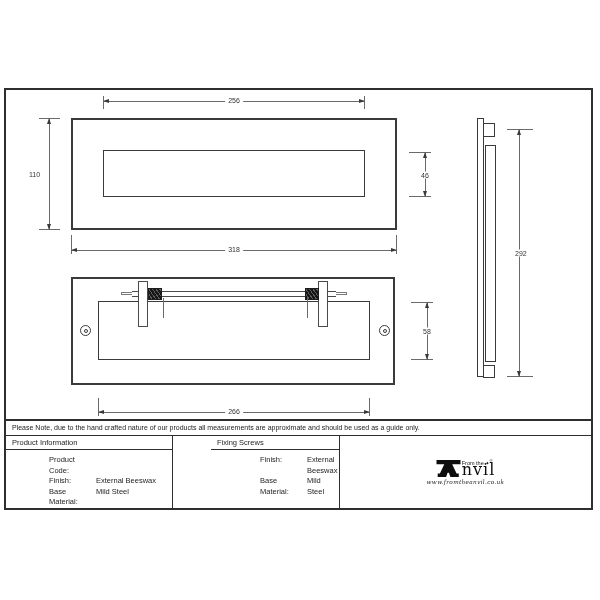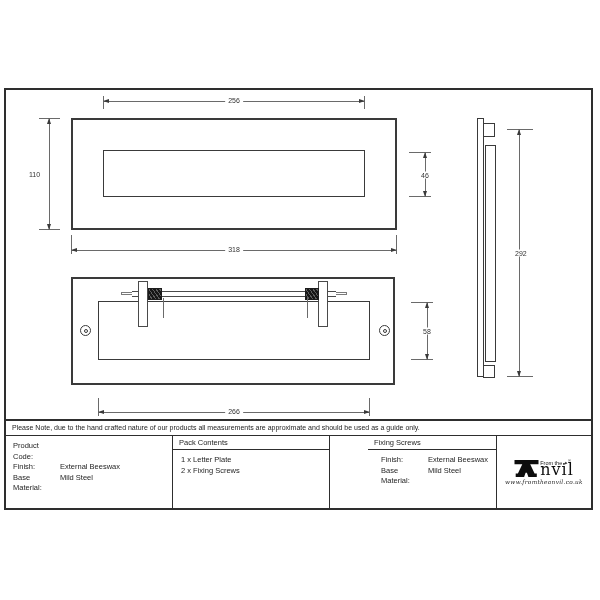--- a/index.html
+++ b/index.html
@@ -39,21 +39,21 @@
   .spring { position:absolute; border:1px solid #1c1c1c; background:repeating-linear-gradient(55deg,#171717 0 2px,#5c5c5c 2px 3px); }
   .dropline { position:absolute; width:1px; background:#6a6a6a; }
   .screwhole { position:absolute; width:11px; height:11px; border:1.2px solid #3a3a3a; border-radius:50%; display:flex; align-items:center; justify-content:center; background:#fff; }
   .screwhole .inner { width:4px; height:4px; border:1px solid #3a3a3a; border-radius:50%; }
 
   
   .tcol { height:100%; display:flex; flex-direction:column; }
   .tcol + .tcol { border-left:1.5px solid #2e2e2e; }
   .tcol.c1 { width:166px; } .tcol.c2 { width:157px; } .tcol.c3 { width:167px;padding-left:38px; } .tcol.c4 { flex:1; }
   .thead { height:14px; border-bottom:1.5px solid #2e2e2e; font-size:7.5px; line-height:13px; padding-left:6px; color:#1e1e1e; }
-  .tbody { flex:1; padding-top:5px; font-size:7.5px; color:#1e1e1e; }
+  .tbody { flex:1; padding-top:5px; font-size:7.5px; color:#1e1e1e;margin-left:36px; }
   .kv { display:flex; line-height:10.5px; }
   .kv .k { width:54px; padding-left:7px; }
   .kv .v { flex:1; }
   .c3 .kv .k { width:60px; padding-left:13px; }
   .item { line-height:10.5px; padding-left:8px; }
 
   
   .logo { display:flex; flex-direction:column; align-items:center; justify-content:center; height:100%; }
   .logo-main { position:relative; display:flex; align-items:flex-end; }
   .logo-fromthe { position:absolute; top:-1px; left:26px; font-size:5.5px; color:#111; white-space:nowrap; }
@@ -167,42 +167,36 @@
         </div>
       </div>
 
     </div>
 
     <div id="notebar">Please Note, due to the hand crafted nature of our products all measurements are approximate and should be used as a guide only.</div>
 
     <div id="spectable">
 
       <div class="tcol c1">
+        <div class="thead">Product Information</div>
         <div class="tbody">
           <div class="kv">
               <span class="k">Product Code:</span>
             </div>
           <div class="kv">
               <span class="k">Finish:</span>
               <span class="v">External Beeswax</span>
             </div>
           <div class="kv">
               <span class="k">Base Material:</span>
               <span class="v">Mild Steel</span>
             </div>
         </div>
       </div>
 
-      <div class="tcol c2">
-        <div class="thead">Pack Contents</div>
-        <div class="tbody">
-          <div class="item">1 x Letter Plate</div>
-          <div class="item">2 x Fixing Screws</div>
-        </div>
-      </div>
 
       <div class="tcol c3">
         <div class="thead">Fixing Screws</div>
         <div class="tbody">
           <div class="kv">
               <span class="k">Finish:</span>
               <span class="v">External Beeswax</span>
             </div>
           <div class="kv">
               <span class="k">Base Material:</span>

